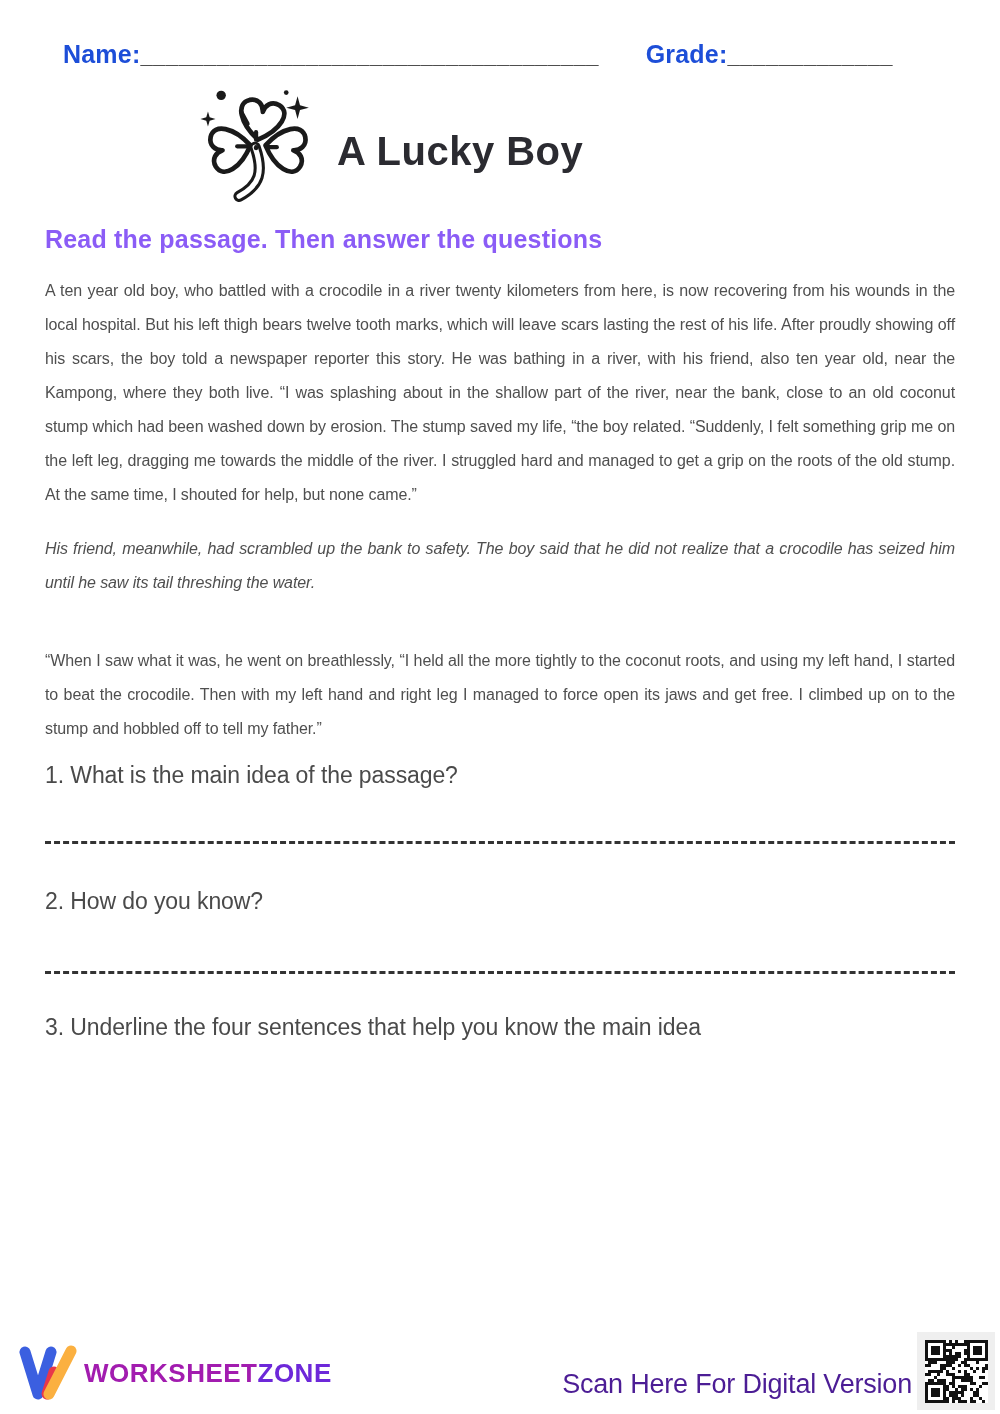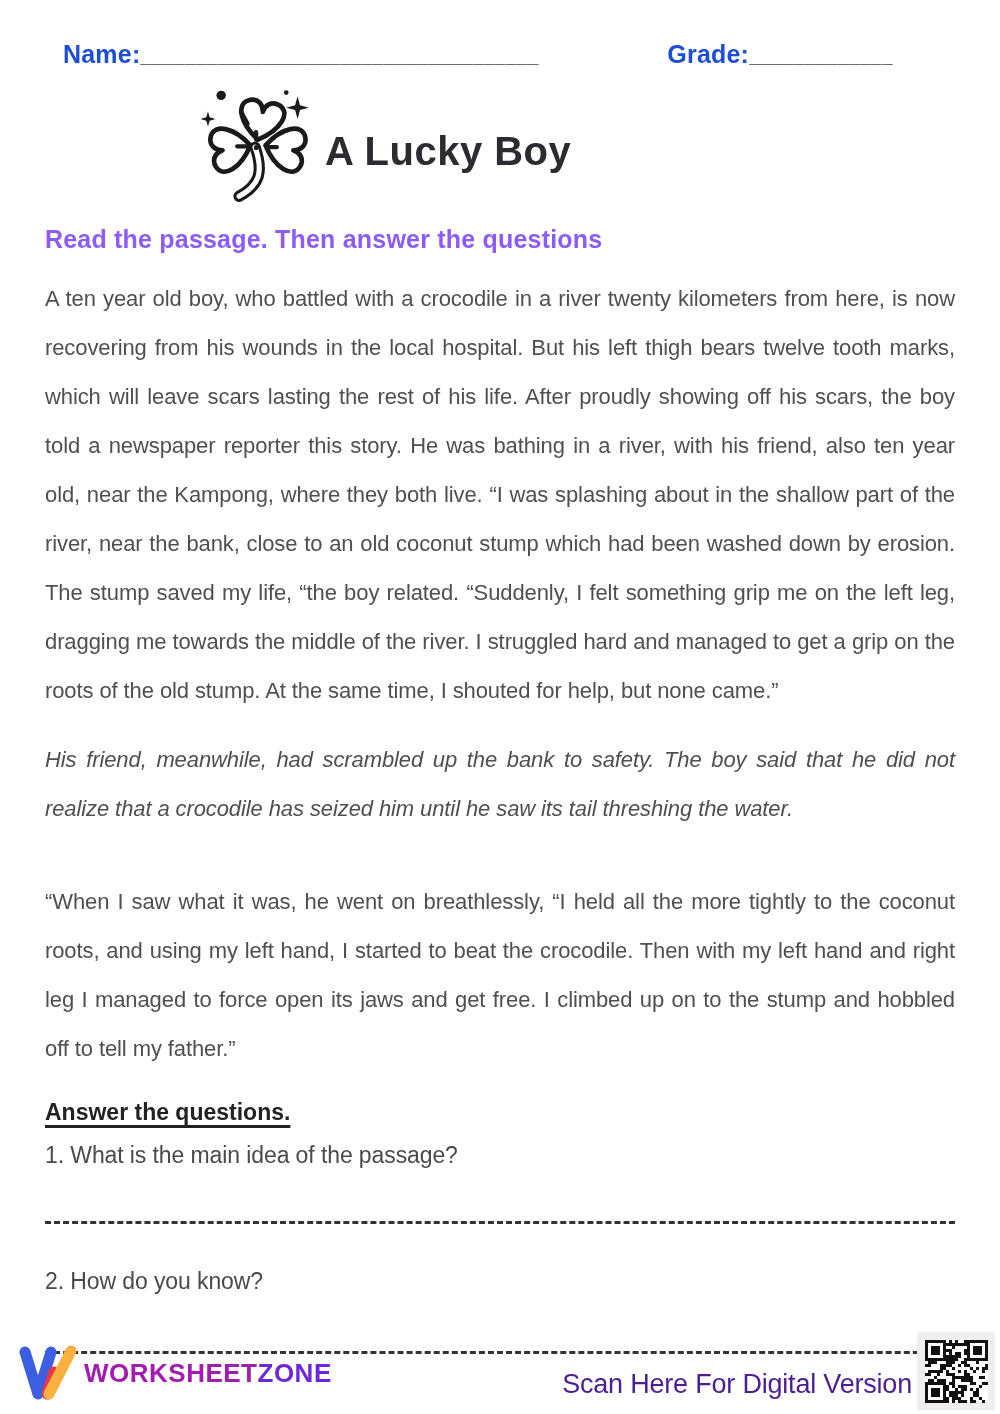--- a/index.html
+++ b/index.html
@@ -14,41 +14,41 @@
   .page { padding: 0 45px; }
 
   
   .top-row {
     display: flex; justify-content: space-between; align-items: baseline;
     margin-top: 40px; white-space: nowrap;
   }
   .name-block { margin-left: 18px; }
   .grade-block { margin-right: 62px; }
   .field-label { font-weight: bold; font-size: 25px; color: #1d4ed8; letter-spacing: 0.2px; }
-  .blank-line { font-weight: bold; font-size: 19px; color: #2e2e2e; letter-spacing: 0.5px; }
+  .blank-line { font-weight: bold; font-size: 22px; color: #2e2e2e; letter-spacing: 0.5px; }
 
   
   .title-row {
     display: flex; align-items: center;
     margin-top: 16px; margin-left: 148px; height: 132px;
   }
   .shamrock { width: 128px; height: 132px; flex: none; }
   .doc-title {
     font-size: 40px; font-weight: bold; color: #2b2b31;
-    margin-left: 4px; letter-spacing: 0.5px;
+    margin-left: 16px; letter-spacing: 0.5px;
   }
 
   .instructions {
     font-size: 25px; font-weight: bold; color: #8b5cf6;
     margin-top: 8px; letter-spacing: 0.2px;
   }
 
   .passage p {
-    font-size: 22px; color: #4f4f4f;
-    line-height: 49px; text-align: justify;
+    font-size: 16px; color: #4f4f4f;
+    line-height: 34px; text-align: justify;
     letter-spacing: -0.1px;
   }
   .passage p.p1 { margin-top: 20px; }
   .passage p.p2 { margin-top: 20px; font-style: italic; }
   .passage p.p3 { margin-top: 44px; }
 
   .answer-heading {
     margin-top: 26px;
     font-size: 23px; font-weight: bold; color: #222222;
     text-decoration: underline; text-decoration-thickness: 2.5px; text-underline-offset: 5px;
@@ -124,25 +124,25 @@
 
   <div class="instructions">Read the passage. Then answer the questions</div>
 
   <div class="passage">
     <p class="p1">A ten year old boy, who battled with a crocodile in a river twenty kilometers from here, is now recovering from his wounds in the local hospital. But his left thigh bears twelve tooth marks, which will leave scars lasting the rest of his life. After proudly showing off his scars, the boy told a newspaper reporter this story. He was bathing in a river, with his friend, also ten year old, near the Kampong, where they both live. “I was splashing about in the shallow part of the river, near the bank, close to an old coconut stump which had been washed down by erosion. The stump saved my life, “the boy related. “Suddenly, I felt something grip me on the left leg, dragging me towards the middle of the river. I struggled hard and managed to get a grip on the roots of the old stump. At the same time, I shouted for help, but none came.”</p>
     <p class="p2">His friend, meanwhile, had scrambled up the bank to safety. The boy said that he did not realize that a crocodile has seized him until he saw its tail threshing the water.</p>
     <p class="p3">“When I saw what it was, he went on breathlessly, “I held all the more tightly to the coconut roots, and using my left hand, I started to beat the crocodile. Then with my left hand and right leg I managed to force open its jaws and get free. I climbed up on to the stump and hobbled off to tell my father.”</p>
   </div>
 
   <div>
-    <span class="answer-heading">Answer the questions.</span>
     <div class="question q1">1. What is the main idea of the passage?</div>
     <div class="answer-line l1"></div>
     <div class="question q2">2. How do you know?</div>
     <div class="answer-line l2"></div>
+    <div class="question q3">3. Underline the four sentences that help you know the main idea</div>
   </div>
 
 </div>
 
 <div class="footer">
   <div class="logo">
     <svg class="logo-mark" viewBox="0 0 60 62" xmlns="http://www.w3.org/2000/svg">
       <g fill="none" stroke-linecap="round">
         <path d="M7,10 L20,52 L33,10" stroke="#3b5fe0" stroke-width="11" stroke-linejoin="round"></path>
         <path d="M36,30 L29,52" stroke="#e8374a" stroke-width="11"></path>

